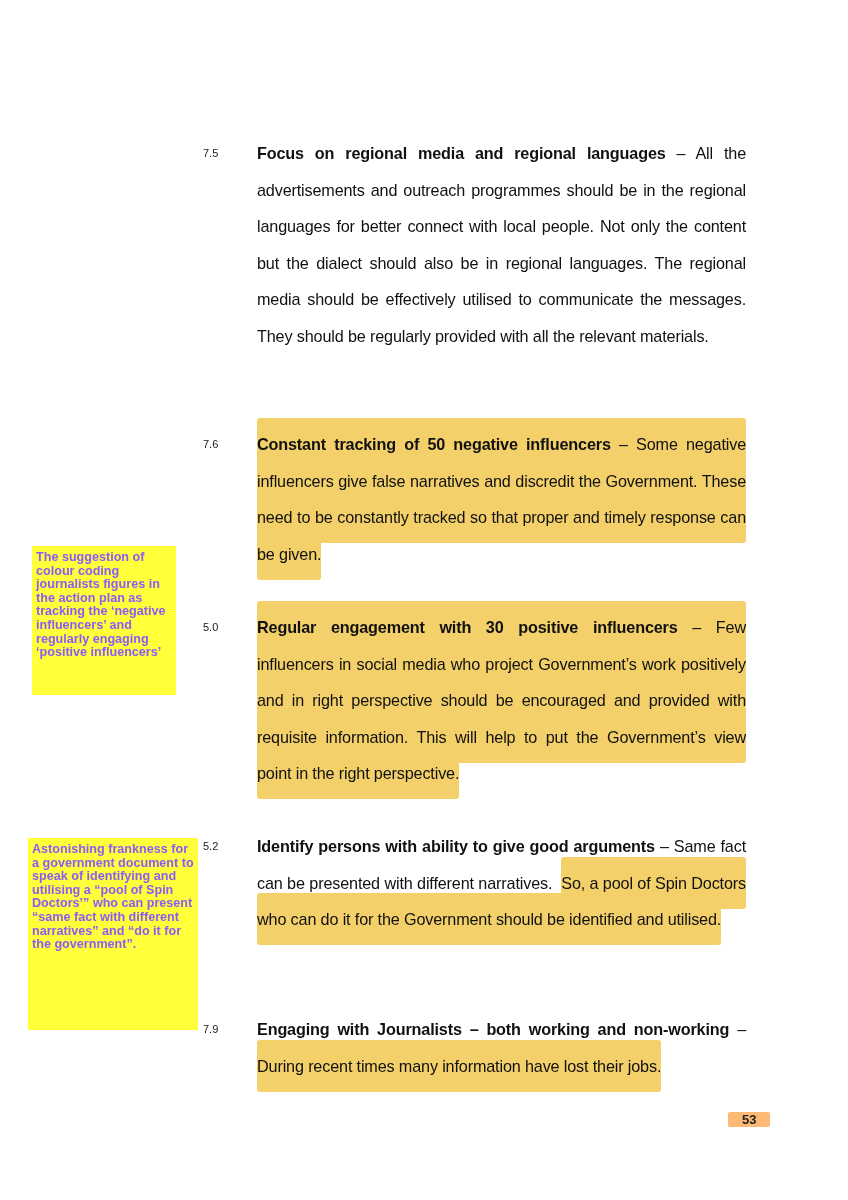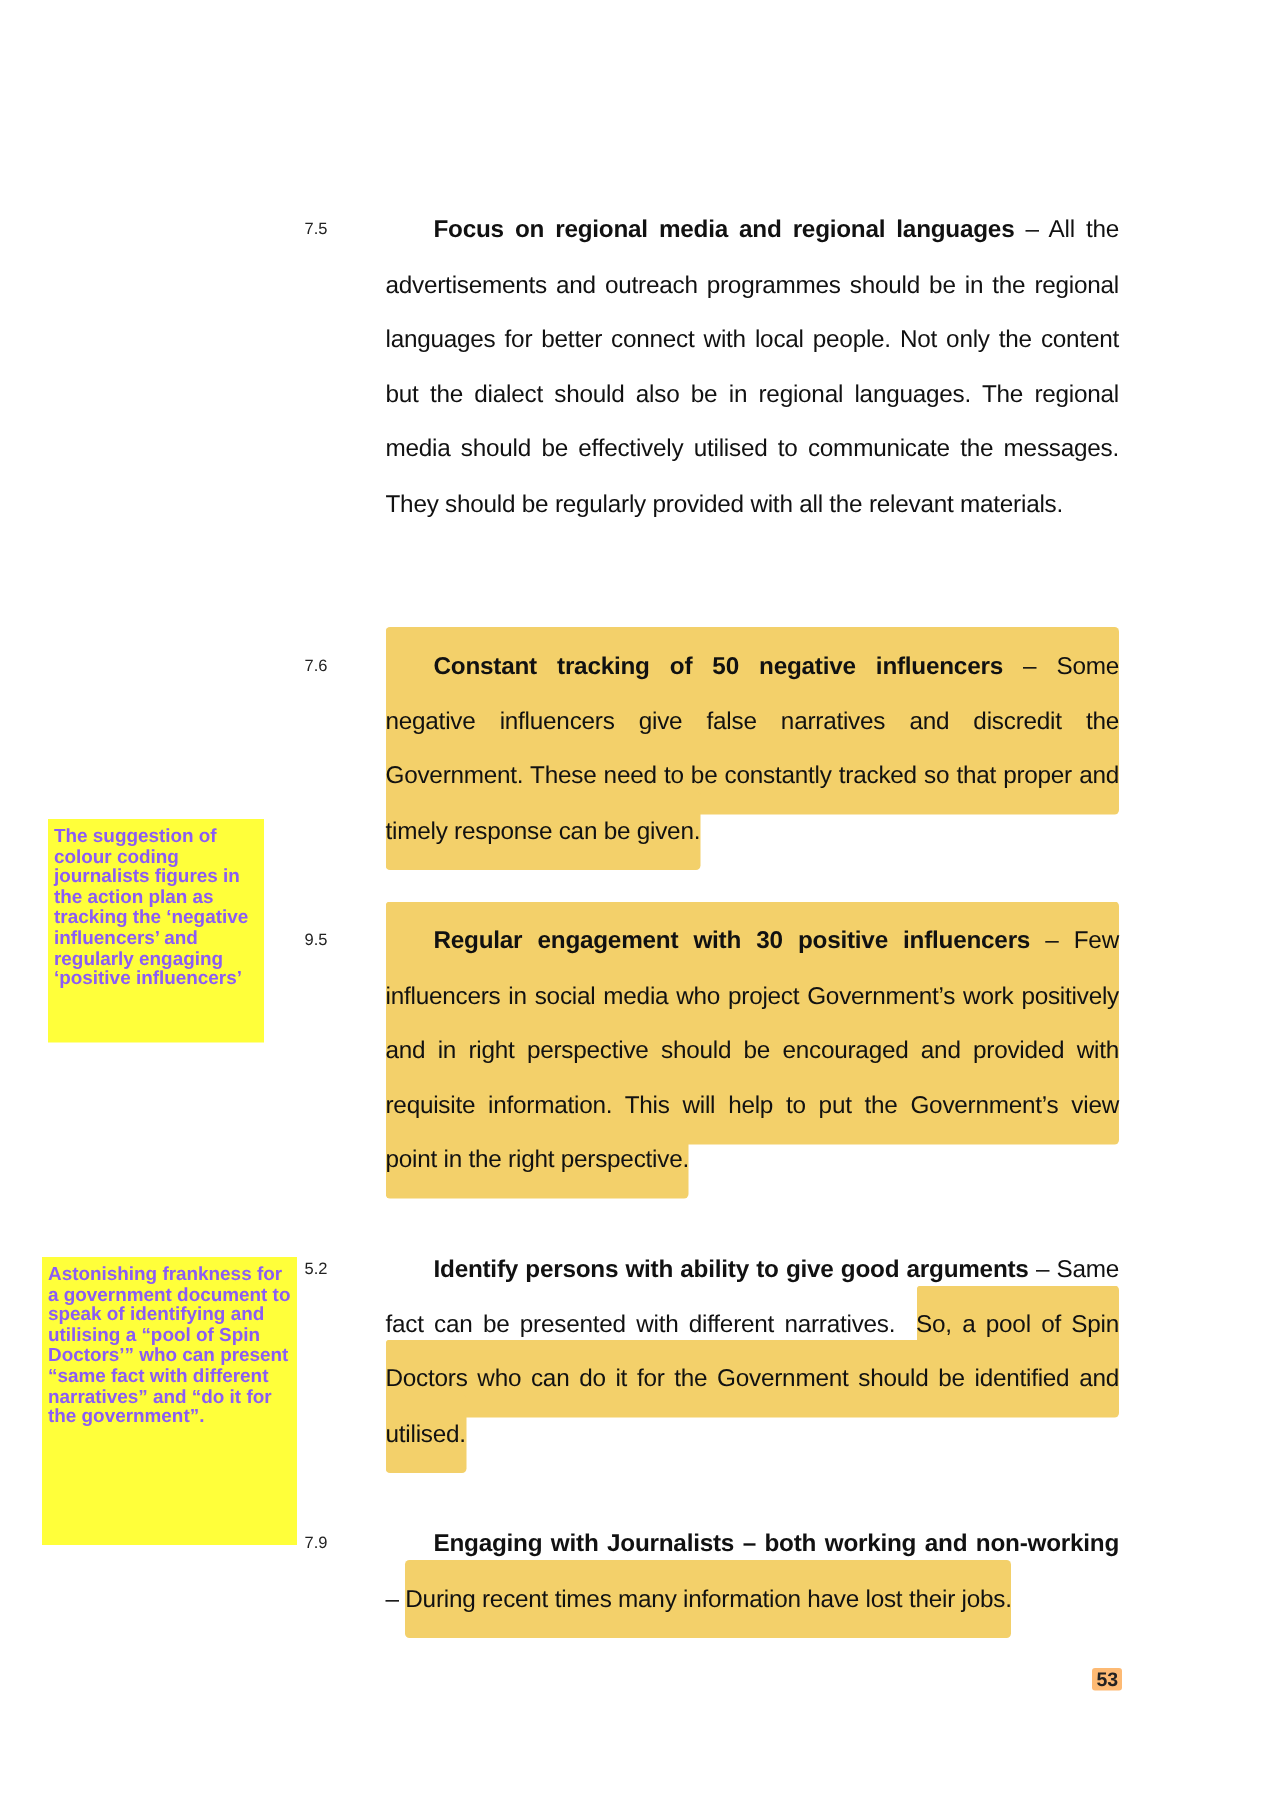--- a/index.html
+++ b/index.html
@@ -13,54 +13,54 @@
     .num {
       position: absolute; left: 0; top: 0;
       font-size: 11px; line-height: 36.6px; color: #222;
     }
     .body {
       margin-left: 54px; width: 489px;
       font-size: 16.2px; line-height: 36.6px;
       text-align: justify; text-align-last: left;
       letter-spacing: -0.15px;
     }
-    .b { font-weight: bold; margin-left: 32px; }
+    .b { font-weight: bold; }
     .hl {
       background: #F3D06A;
       border-radius: 3px;
       box-decoration-break: clone; -webkit-box-decoration-break: clone;
       padding: 17px 0;
     }
     .note {
       position: absolute; background: #FFFF3A;
       font-family: "Liberation Sans", "DejaVu Sans", sans-serif;
       font-weight: bold; font-size: 12.6px; line-height: 13.6px;
       color: #8b5cf6; padding: 5px 4px 6px 4px; box-sizing: border-box;
     }
     .page-num {
       position: absolute; left: 728px; top: 1112px;
       font-size: 13px; font-weight: bold; color: #222;
-      background: #fdba74; padding: 0 3px; border-radius: 2px;
+      background: #fdba74; padding: 0 14px; border-radius: 2px;
     }
   </style>
 </head>
 <body>
 
 <div class="item" style="top:135px;">
   <span class="num">7.5</span>
   <div class="body"><span class="b">Focus on regional media and regional languages</span><span> – </span><span>All the advertisements and outreach programmes should be in the regional languages for better connect with local people. Not only the content but the dialect should also be in regional languages. The regional media should be effectively utilised to communicate the messages. They should be regularly provided with all the relevant materials.</span></div>
 </div>
 
 <div class="item" style="top:426px;">
   <span class="num">7.6</span>
   <div class="body"><span class="hl"><span class="b">Constant tracking of 50 negative influencers</span><span> – </span><span>Some negative influencers give false narratives and discredit the Government.  These need to be constantly tracked so that proper and timely response can be given.</span></span></div>
 </div>
 
 <div class="item" style="top:609px;">
-  <span class="num">9.5</span>
+  <span class="num">5.0</span>
   <div class="body"><span class="hl"><span class="b">Regular engagement with 30 positive influencers</span><span> – </span><span>Few influencers in social media who project Government’s work positively and in right perspective should be encouraged and provided with requisite information. This will help to put the Government’s view point in the right perspective.</span></span></div>
 </div>
 
 <div class="item" style="top:828px;">
   <span class="num">5.2</span>
   <div class="body"><span class="b">Identify persons with ability to give good arguments</span><span> – </span><span style="white-space:pre-wrap;">Same fact can be presented with different narratives.  </span><span class="hl">So, a pool of Spin Doctors who can do it for the Government should be identified and utilised.</span></div>
 </div>
 
 <div class="item" style="top:1011px;">
   <span class="num">7.9</span>

